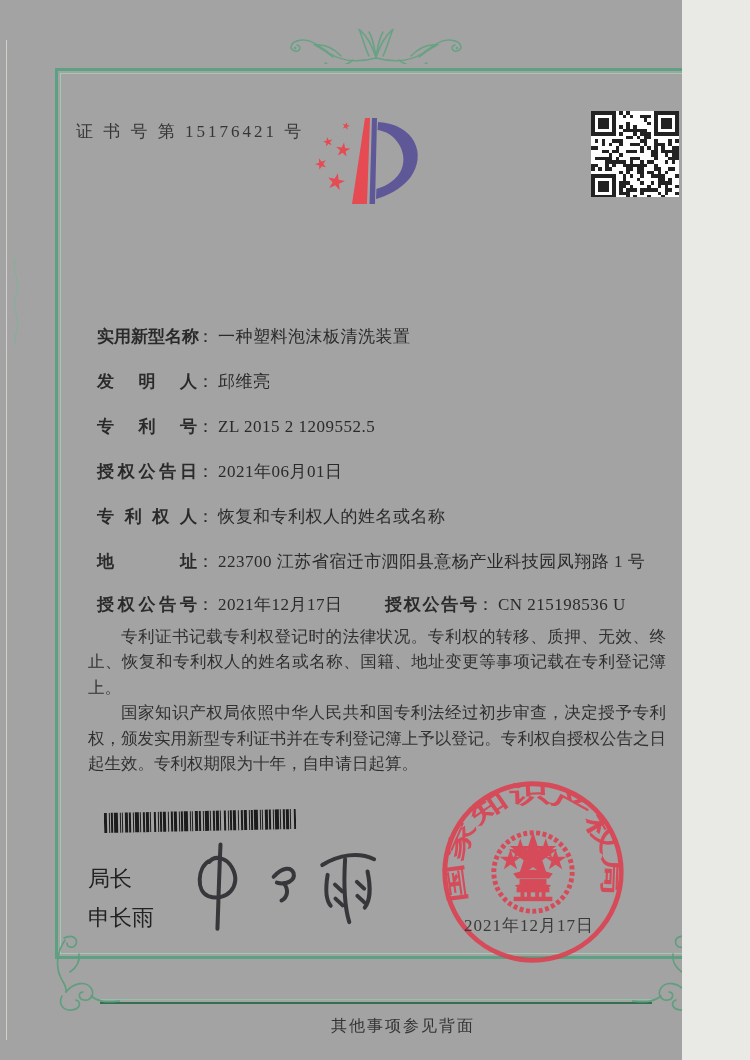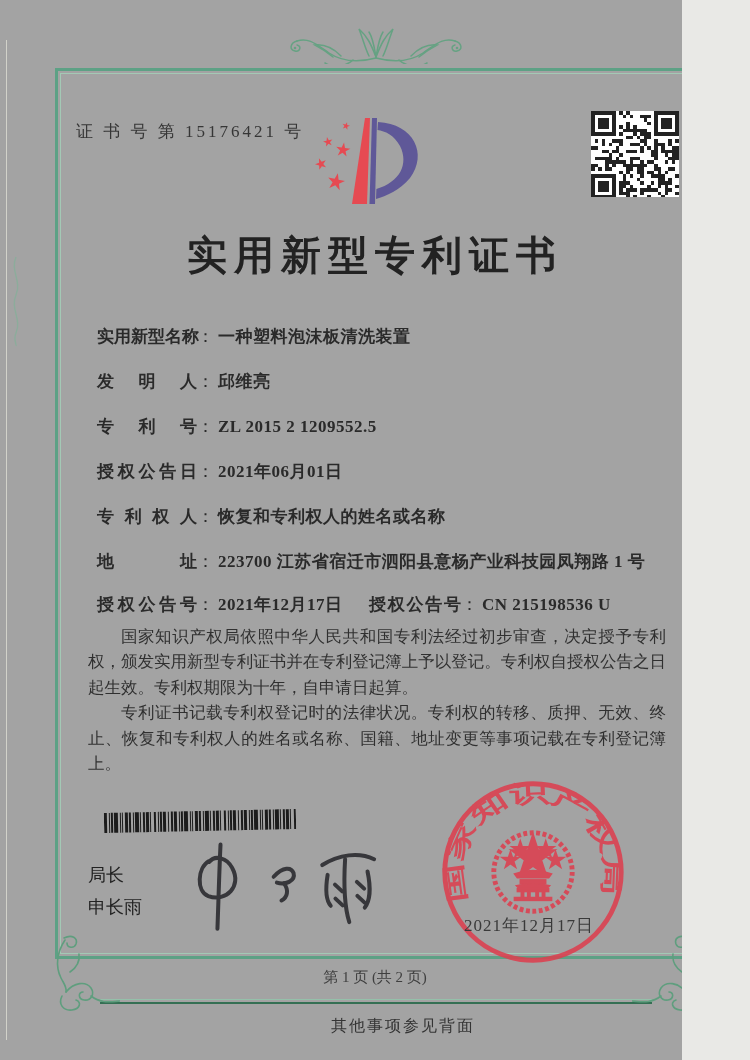--- a/index.html
+++ b/index.html
@@ -11,29 +11,29 @@
   .frame-inner{position:absolute;inset:2px;border:1px solid #a3c9b5;}
   .cert-no{position:absolute;left:76px;top:120px;font-size:17px;letter-spacing:3px;color:#363636;}
   .logo{position:absolute;left:312px;top:112px;width:120px;height:100px;}
   .qr{position:absolute;left:591px;top:111px;width:88px;height:86px;background:#fff;}
   .title{position:absolute;left:0;top:228px;width:750px;text-align:center;font-size:40px;
          font-weight:600;letter-spacing:7px;color:#222;}
   .fields{position:absolute;left:97px;top:322px;width:580px;font-size:17px;color:#2a2a2a;}
   .f-row{position:absolute;left:0;white-space:nowrap;}
   .f-label{display:inline-block;width:100px;text-align:justify;text-align-last:justify;vertical-align:bottom;font-weight:bold;}
   .f-colon{display:inline-block;margin-right:4px;}
-  .f-val{letter-spacing:0.5px;font-weight:bold;}
-  .gz{position:absolute;left:272px;top:0;white-space:nowrap;}
+  .f-val{letter-spacing:0.5px;}
+  .gz{position:absolute;left:288px;top:0;white-space:nowrap;}
   .gz .f-label{width:92px;}
   .paras{position:absolute;left:88px;top:624px;width:578px;font-size:16.5px;line-height:1.54;
          color:#303030;text-align:justify;}
   .paras p{margin:0;text-indent:2em;}
   .barcode{position:absolute;left:104px;top:810px;width:192px;height:22px;transform:rotate(-1.2deg);}
   .role-block{position:absolute;left:88px;top:860px;font-family:"Liberation Sans","DejaVu Sans",sans-serif;
-              font-size:18px;color:#222;line-height:1.75;}
+              font-size:22px;color:#222;line-height:1.75;}
   .sig{position:absolute;left:188px;top:836px;width:215px;height:100px;transform:rotate(-2deg);}
   .seal{position:absolute;left:435px;top:774px;width:196px;height:196px;opacity:.87;}
   .seal-date{position:absolute;left:464px;top:914px;width:180px;font-size:17px;letter-spacing:1px;
              color:#3a3a3a;z-index:5;}
   .page-info{position:absolute;left:0;top:968px;width:750px;text-align:center;font-size:15px;color:#3f3f3f;}
   .bottom-rule{position:absolute;left:100px;top:999px;width:552px;height:2px;
                border-top:1px solid #95c0aa;border-bottom:2px solid #346f53;}
   .back-note{position:absolute;left:0;top:1016px;width:750px;text-align:center;font-size:16px;
              color:#343434;letter-spacing:2px;margin-left:28px;}
   .orn-top{position:absolute;left:281px;top:12px;width:190px;height:52px;}
@@ -298,21 +298,20 @@
         <rect x="7.04" y="7.04" width="10.56" height="10.56" fill="#222"></rect>
         <rect x="63.36" y="0" width="24.64" height="24.64" fill="#222"></rect>
         <rect x="66.88" y="3.52" width="17.6" height="17.6" fill="#fff"></rect>
         <rect x="70.4" y="7.04" width="10.56" height="10.56" fill="#222"></rect>
         <rect x="0" y="63.36" width="24.64" height="24.64" fill="#222"></rect>
         <rect x="3.52" y="66.88" width="17.6" height="17.6" fill="#fff"></rect>
         <rect x="7.04" y="70.4" width="10.56" height="10.56" fill="#222"></rect>
       </svg>
   </div>
 
-  <div class="title">实用新型专利证书</div>
 
   <div class="fields">
     <div class="f-row" style="top:3px">
       <span class="f-label">实用新型名称</span><span class="f-colon">：</span><span class="f-val">一种塑料泡沫板清洗装置</span>
     </div>
     <div class="f-row" style="top:48px">
       <span class="f-label">发明人</span><span class="f-colon">：</span><span class="f-val">邱维亮</span>
     </div>
     <div class="f-row" style="top:93px">
       <span class="f-label">专利号</span><span class="f-colon">：</span><span class="f-val">ZL 2015 2 1209552.5</span>
@@ -328,22 +327,22 @@
     </div>
     <div class="f-row" style="top:271px">
       <span class="f-label">授权公告号</span><span class="f-colon">：</span><span class="f-val">2021年12月17日</span>
       <span class="gz">
         <span class="f-label">授权公告号</span><span class="f-colon">：</span><span class="f-val">CN 215198536 U</span>
       </span>
     </div>
   </div>
 
   <div class="paras">
+    <p>专利证书记载专利权登记时的法律状况。专利权的转移、质押、无效、终止、恢复和专利权人的姓名或名称、国籍、地址变更等事项记载在专利登记簿上。</p>
     <p>国家知识产权局依照中华人民共和国专利法经过初步审查，决定授予专利权，颁发实用新型专利证书并在专利登记簿上予以登记。专利权自授权公告之日起生效。专利权期限为十年，自申请日起算。</p>
-    <p>专利证书记载专利权登记时的法律状况。专利权的转移、质押、无效、终止、恢复和专利权人的姓名或名称、国籍、地址变更等事项记载在专利登记簿上。</p>
   </div>
 
   <div class="barcode">
     <svg width="192" height="22">
       <line x1="0" y1="11" x2="192" y2="11" stroke="#1c1c1c" stroke-width="20" stroke-dasharray="3 2 1 1 2 1 4 2 1 1 1 2 3 1 2 2 1 1 4 1 1 2 2 1 3 1 1 3 2 2 1 1 2 1 3 2 1 2 2 1"></line>
     </svg>
   </div>
 
   <div class="role-block">
     <div>局长</div>
@@ -386,21 +385,20 @@
         <rect x="-5.5" y="21" width="2.5" height="5"></rect>
         <rect x="3" y="21" width="2.5" height="5"></rect>
         <rect x="9.5" y="21" width="2.5" height="5"></rect>
         <rect x="-19" y="26" width="38" height="3"></rect>
       </g>
     </g>
   </svg>
 
   <div class="seal-date">2021年12月17日</div>
 
-  <div class="page-info">第 1 页 (共 2 页)</div>
 
   <div class="bottom-rule"></div>
   <svg class="orn-bl" viewBox="0 0 70 80">
     <g stroke="#5f9e7e" fill="none" stroke-width="1.6" stroke-linecap="round">
       <path d="M14 6 C 22 2 28 6 26 12 C 24 17 17 16 17 11"></path>
       <path d="M15 8 C 7 20 5 34 11 46 C 14 52 17 55 16 60"></path>
       <path d="M16 60 C 24 50 36 49 41 56 C 45 62 41 69 34 68 C 28 67 28 60 33 60"></path>
       <path d="M12 64 C 8 72 13 79 22 78 C 30 77 32 70 26 68"></path>
       <path d="M20 40 C 26 36 30 30 29 22"></path>
       <path d="M41 64 C 50 71 58 70 70 69"></path>

